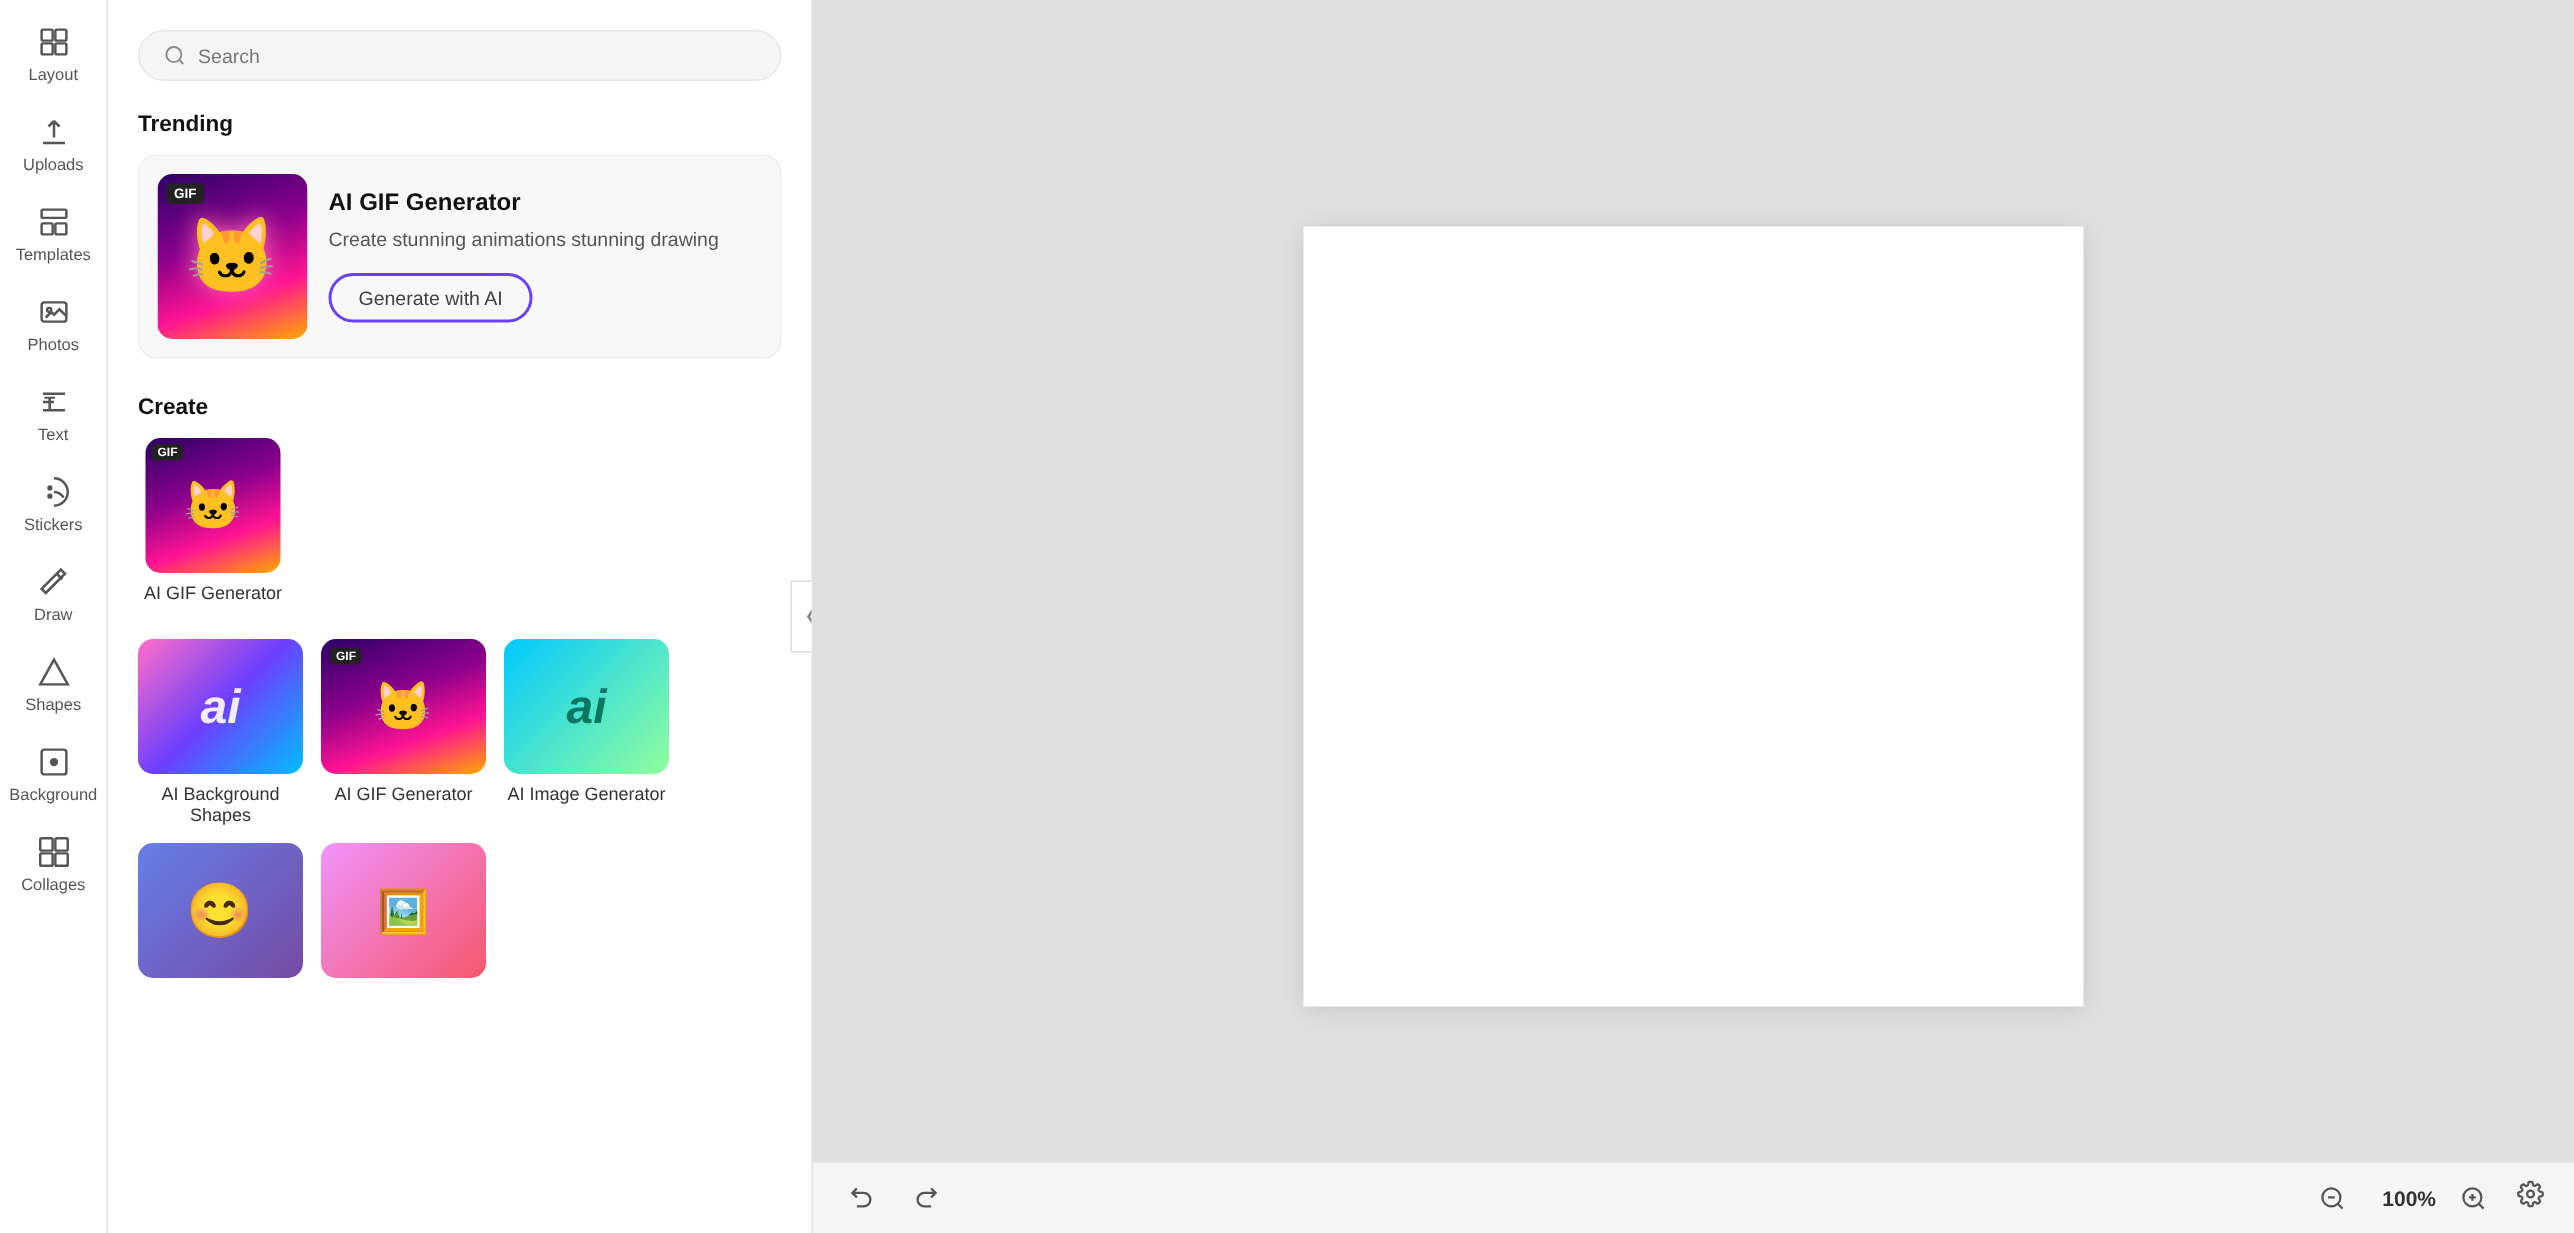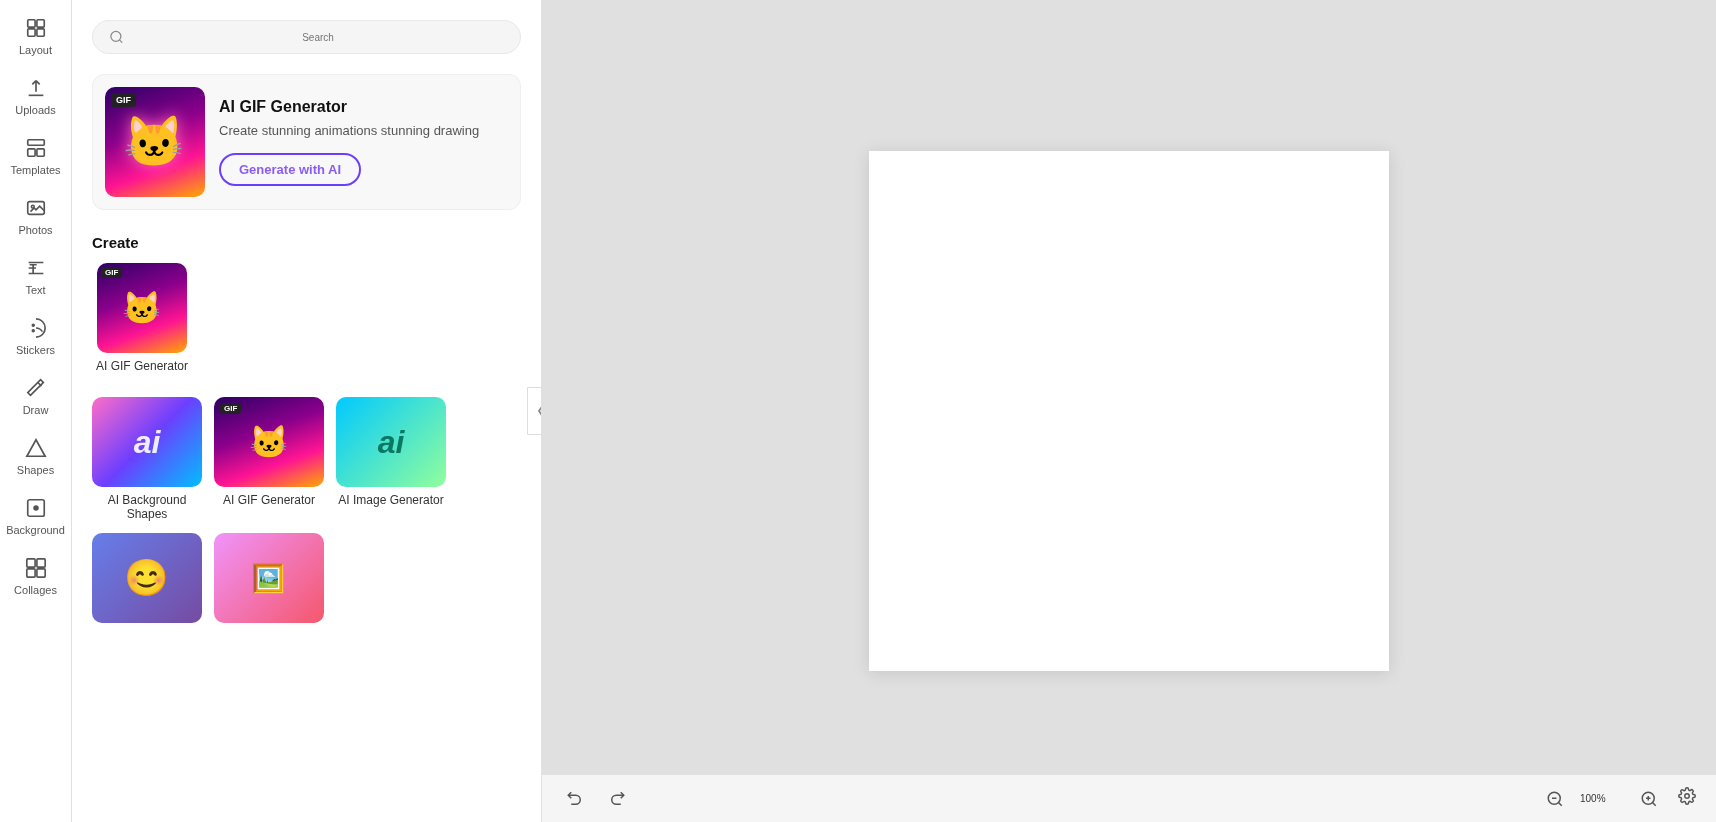--- a/index.html
+++ b/index.html
@@ -73,24 +73,23 @@
       border-radius: 24px;
       padding: 8px 16px;
       gap: 8px;
       margin-bottom: 20px;
       border: 1px solid #e8e8e8;
     }
     .search-bar input {
       border: none;
       background: transparent;
       outline: none;
-      font-size: 10px;
+      font-size: 13px;
       color: #15803d;
       width: 100%;
-      text-align: center;
     }
 
     
     .section-title {
       font-size: 15px;
       font-weight: 700;
       color: #111;
       margin-bottom: 12px;
     }
 
@@ -146,23 +145,23 @@
     }
     .trending-desc {
       font-size: 13px;
       color: #555;
       margin-bottom: 12px;
       line-height: 1.4;
     }
     .generate-btn {
       border: 2px solid #6c3fff;
       background: transparent;
-      color: #8b5cf6;
+      color: #404040;
       font-size: 13px;
-      font-weight: 700;
+      font-weight: 400;
       padding: 7px 18px;
       border-radius: 20px;
       cursor: pointer;
       transition: background 0.15s;
     }
 
     
     .recent-item {
       display: flex;
       flex-direction: column;
@@ -335,25 +334,25 @@
       cursor: pointer;
       color: #555;
       font-size: 18px;
       padding: 4px 8px;
       border-radius: 4px;
       display: flex;
       align-items: center;
       justify-content: center;
     }
     .zoom-level {
-      font-size: 10px;
+      font-size: 14px;
       color: #333;
-      font-weight: 400;
+      font-weight: 700;
       min-width: 44px;
-      text-align: left;
+      text-align: right;
     }
     .undo-redo-group {
       position: absolute;
       left: 16px;
       display: flex;
       gap: 8px;
     }
     .settings-btn {
       background: transparent;
       border: none;
@@ -496,20 +495,21 @@
 
 
     <div class="search-bar">
       <svg width="16" height="16" viewBox="0 0 24 24" fill="none" stroke="#888" stroke-width="2">
         <circle cx="11" cy="11" r="8"></circle>
           <path d="M21 21l-4.35-4.35"></path>
       </svg>
       <input type="text" placeholder="Search" style="">
     </div>
 
+    <div class="section-title">Trending</div>
     <div class="trending-card">
       <div class="trending-thumb">
         <span class="gif-badge">GIF</span>
         <div class="trending-thumb-inner">
           <span class="cat-silhouette">🐱</span>
         </div>
       </div>
       <div class="trending-info">
         <div class="trending-name">AI GIF Generator</div>
         <div class="trending-desc">Create stunning animations stunning drawing</div>

